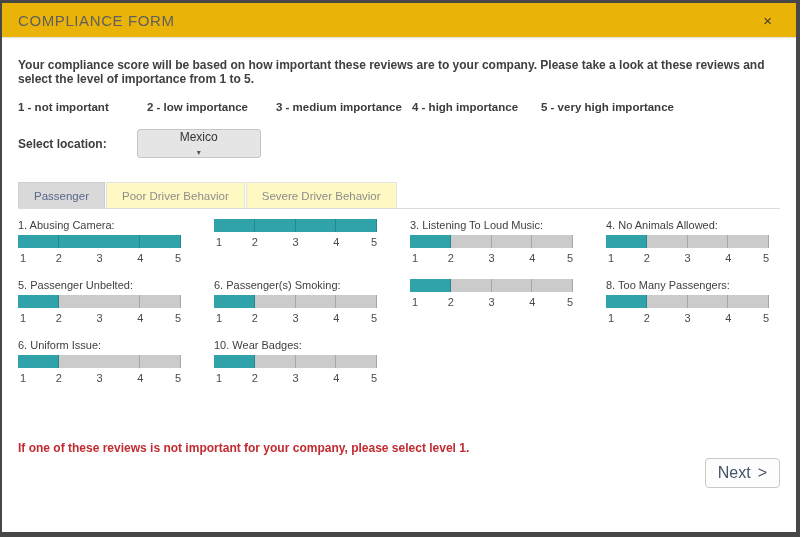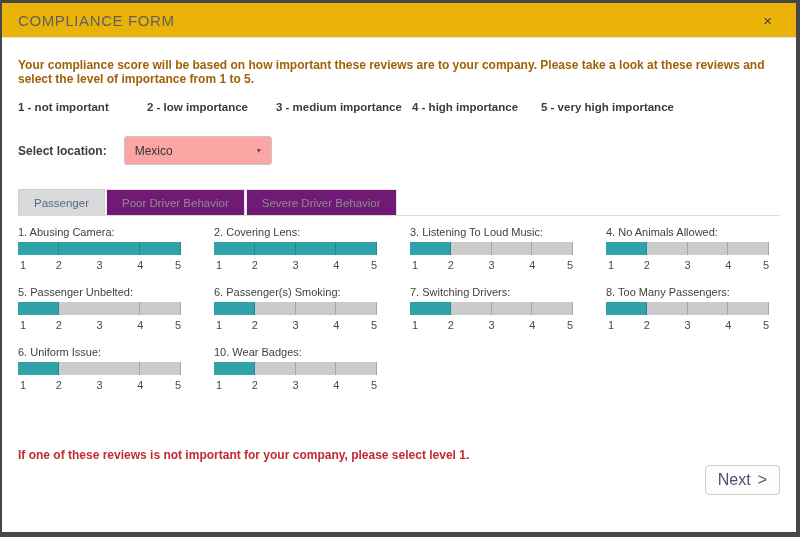--- a/index.html
+++ b/index.html
@@ -11,36 +11,36 @@
   .titlebar {
     display:flex; align-items:center; justify-content:space-between;
     padding:8px 16px 7px 16px; border-bottom:1px solid #e3e3e3; background:#eab308;
   }
   .title { font-size:15px; color:#5f5f5f; letter-spacing:0.6px; font-weight:500; }
   .close-btn {
     border:none; background:none; font-size:15px; color:#3d3d3d; cursor:pointer;
     line-height:1; padding:2px 4px; margin-right:4px;
   }
   .body { padding:0 16px; }
-  .intro { margin-top:20px; font-size:12px; font-weight:700; color:#a16207; }
+  .intro { margin-top:20px; font-size:12px; font-weight:700; color:#404040; }
   .legend { display:flex; margin-top:15px; font-size:11.5px; font-weight:700; color:#3c3c3c; }
   .legend .item { width:129px; }
   .legend .item:nth-child(3){ width:136px; }
   .legend .item:last-child { width:auto; }
-  .location-row { display:flex; align-items:center; margin-top:23px; }
+  .location-row { display:flex; align-items:center; margin-top:16px;gap:13px; }
   .location-label { font-size:12px; font-weight:600; color:#3c3c3c; }
   .dropdown {
-    margin-left:17px; width:148px; height:29px; border:1px solid #c6c6c6; border-radius:3px;
-    background:#fca5a5; display:flex; align-items:center; justify-content:space-between;
-    padding:0 10px; font-size:12px; color:#333; cursor:pointer;
+    margin-left:17px; width:124px; height:29px; border:1px solid #c6c6c6; border-radius:3px;
+    background:#e5e5e5; display:flex; align-items:center; justify-content:space-between;
+    padding:0 10px; font-size:12px; color:#333; cursor:pointer;flex-direction:column;
   }
   .dropdown .caret { font-size:8px; color:#555; }
   .tabs { display:flex; margin-top:24px; border-bottom:1px solid #dcdcdc; }
   .tab {
-    padding:7px 15px 6px 15px; font-size:11.5px; color:#8d8d8d; background:#701a75;
+    padding:7px 15px 6px 15px; font-size:11.5px; color:#8d8d8d; background:#fef9c3;
     border:1px solid #e2e2e2; border-bottom:none; margin-right:1px; cursor:pointer;
   }
   .tab.active { background:#d9d9d9; border-color:#cfcfcf; color:#57688c; }
   .grid {
     margin-top:8px;
     display:grid; grid-template-columns:repeat(4,196px);
     grid-auto-rows:60px;
   }
   .cell { padding-top:2px; }
   .slider-label { font-size:11px; color:#3f3f3f; height:16px; }
@@ -111,21 +111,20 @@
           </div>
           <div class="ticknums">
             <span>1</span>
             <span>2</span>
             <span>3</span>
             <span>4</span>
             <span>5</span>
           </div>
         </div>
         <div class="cell">
-          <div class="slider-label">2. Covering Lens:</div>
           <div class="track">
             <div class="fill" style="width: 100%;"></div>
             <div class="tickmarks"></div>
           </div>
           <div class="ticknums">
             <span>1</span>
             <span>2</span>
             <span>3</span>
             <span>4</span>
             <span>5</span>
@@ -181,21 +180,20 @@
           </div>
           <div class="ticknums">
             <span>1</span>
             <span>2</span>
             <span>3</span>
             <span>4</span>
             <span>5</span>
           </div>
         </div>
         <div class="cell">
-          <div class="slider-label">7. Switching Drivers:</div>
           <div class="track">
             <div class="fill" style="width: 25%;"></div>
             <div class="tickmarks"></div>
           </div>
           <div class="ticknums">
             <span>1</span>
             <span>2</span>
             <span>3</span>
             <span>4</span>
             <span>5</span>

